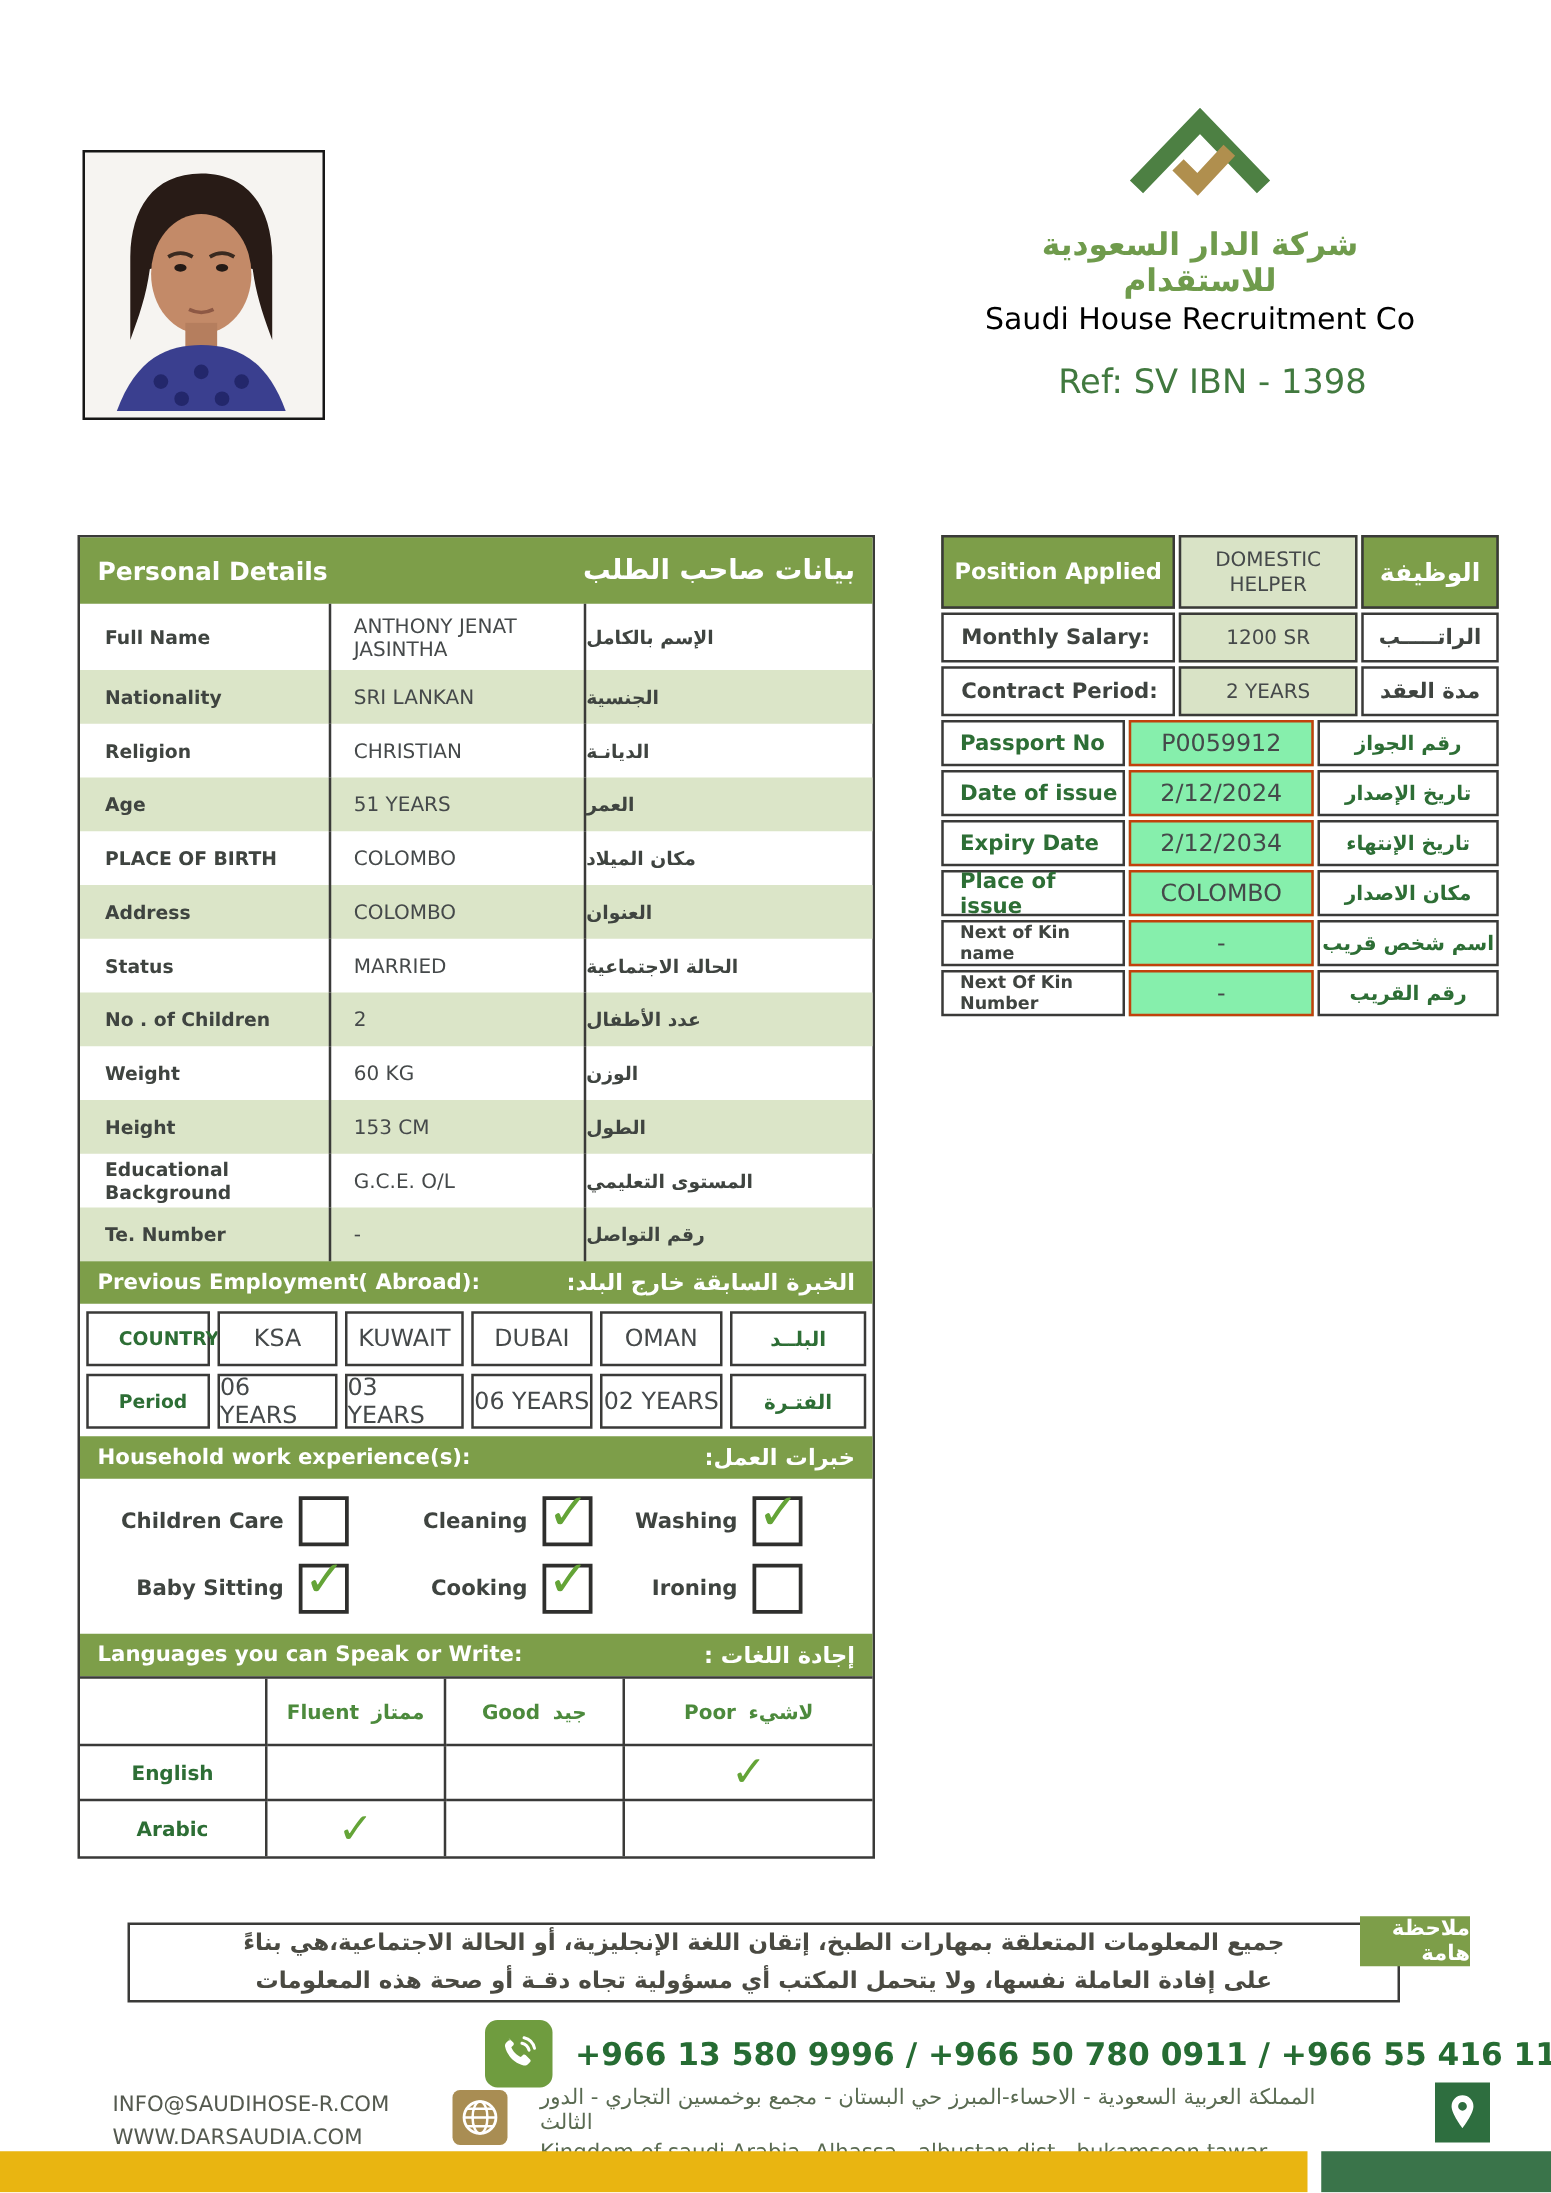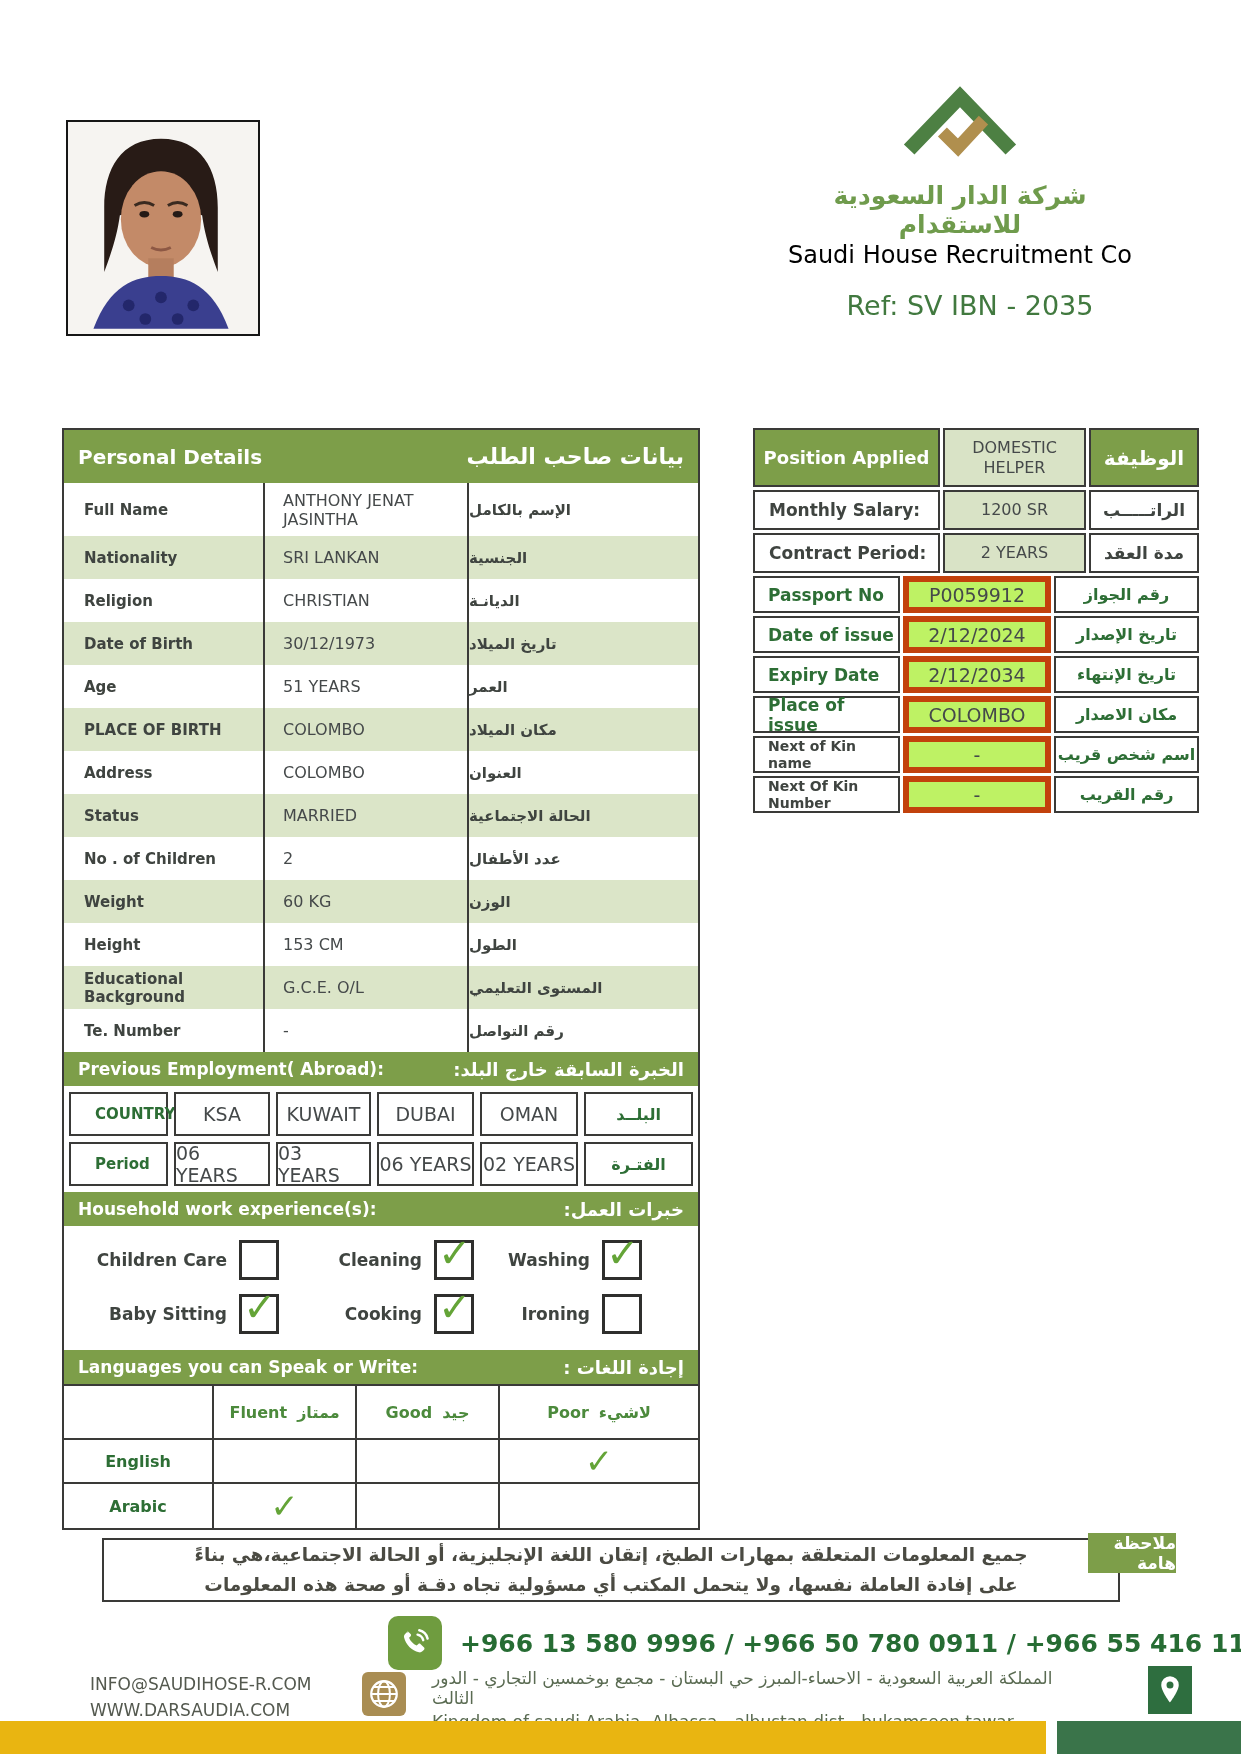--- a/index.html
+++ b/index.html
@@ -74,22 +74,22 @@
   .rcell.labw{justify-content:flex-start;padding-left:14px;font-weight:bold;font-size:17px;color:#3f4440;}
   .rcell.arw{font-weight:bold;font-size:17px;color:#3f4440;direction:rtl;}
   .pband{margin-top:3px;height:46px;border:2px solid #3a3a38;box-sizing:border-box;
          background:#7d9e49;color:#fff;font-weight:bold;display:flex;justify-content:space-between;
          align-items:center;padding:0 14px;font-size:17px;}
   .pband .ar{font-size:19px;}
   .rpass{margin-top:3px;display:grid;grid-template-columns:147px 148px 1fr;grid-auto-rows:37px;gap:3px;}
   .plab{border:2px solid #3a3a38;box-sizing:border-box;display:flex;align-items:center;
         padding-left:13px;font-weight:bold;color:#2d6e35;font-size:17px;background:#fff;}
   .plab.dark{color:#3f4440;font-size:14px;line-height:1.15;}
-  .pval{border:6px solid #c2410c;box-sizing:border-box;display:flex;align-items:center;
-        justify-content:center;font-size:19px;color:#45494a;background:#bef264;}
+  .pval{border:2px solid #c2410c;box-sizing:border-box;display:flex;align-items:center;
+        justify-content:center;font-size:19px;color:#45494a;background:#86efac;}
   .par{border:2px solid #3a3a38;box-sizing:border-box;display:flex;align-items:center;
        justify-content:center;font-weight:bold;color:#2d6e35;font-size:16px;direction:rtl;background:#fff;}
 
   
   .note-box{position:absolute;left:62px;top:1538px;width:1018px;height:64px;border:2px solid #3a3a38;
             box-sizing:border-box;display:flex;flex-direction:column;justify-content:center;
             text-align:center;direction:rtl;font-weight:bold;color:#4a4a42;font-size:18.5px;line-height:1.6;margin-left:40px;}
   .note-label{position:absolute;left:1088px;top:1533px;width:88px;height:40px;background:#7d9e49;
               color:#fff;font-weight:bold;font-size:17px;display:flex;align-items:center;
               justify-content:center;direction:rtl;}
@@ -139,21 +139,21 @@
   </div>
 
   <div class="brand">
     <svg width="118" height="86" viewBox="0 0 120 88">
       <path d="M8 66 L60 12 L112 66" fill="none" stroke="#4d8043" stroke-width="15"></path>
       <path d="M42 48 L58 64 L84 36" fill="none" stroke="#b08f4e" stroke-width="13"></path>
     </svg>
     <div class="brand-ar">شركة الدار السعودية للاستقدام</div>
     <div class="brand-en">Saudi House Recruitment Co</div>
   </div>
-  <div class="ref">Ref: SV IBN - 2035</div>
+  <div class="ref">Ref: SV IBN - 1398</div>
 
   <div class="col-left">
 
     <div class="band band-main">
       <span>Personal Details</span>
       <span class="ar">بيانات صاحب الطلب</span>
     </div>
 
     <div class="prows">
       <div class="prow tall">
@@ -163,25 +163,20 @@
       </div>
       <div class="prow">
         <div class="pc1">Nationality</div>
         <div class="pc2">SRI LANKAN</div>
         <div class="pc3">الجنسية</div>
       </div>
       <div class="prow">
         <div class="pc1">Religion</div>
         <div class="pc2">CHRISTIAN</div>
         <div class="pc3">الديانـة</div>
-      </div>
-      <div class="prow">
-        <div class="pc1">Date of  Birth</div>
-        <div class="pc2">30/12/1973</div>
-        <div class="pc3">تاريخ الميلاد</div>
       </div>
       <div class="prow">
         <div class="pc1">Age</div>
         <div class="pc2">51 YEARS</div>
         <div class="pc3">العمر</div>
       </div>
       <div class="prow">
         <div class="pc1">PLACE OF BIRTH</div>
         <div class="pc2">COLOMBO</div>
         <div class="pc3">مكان الميلاد</div>

